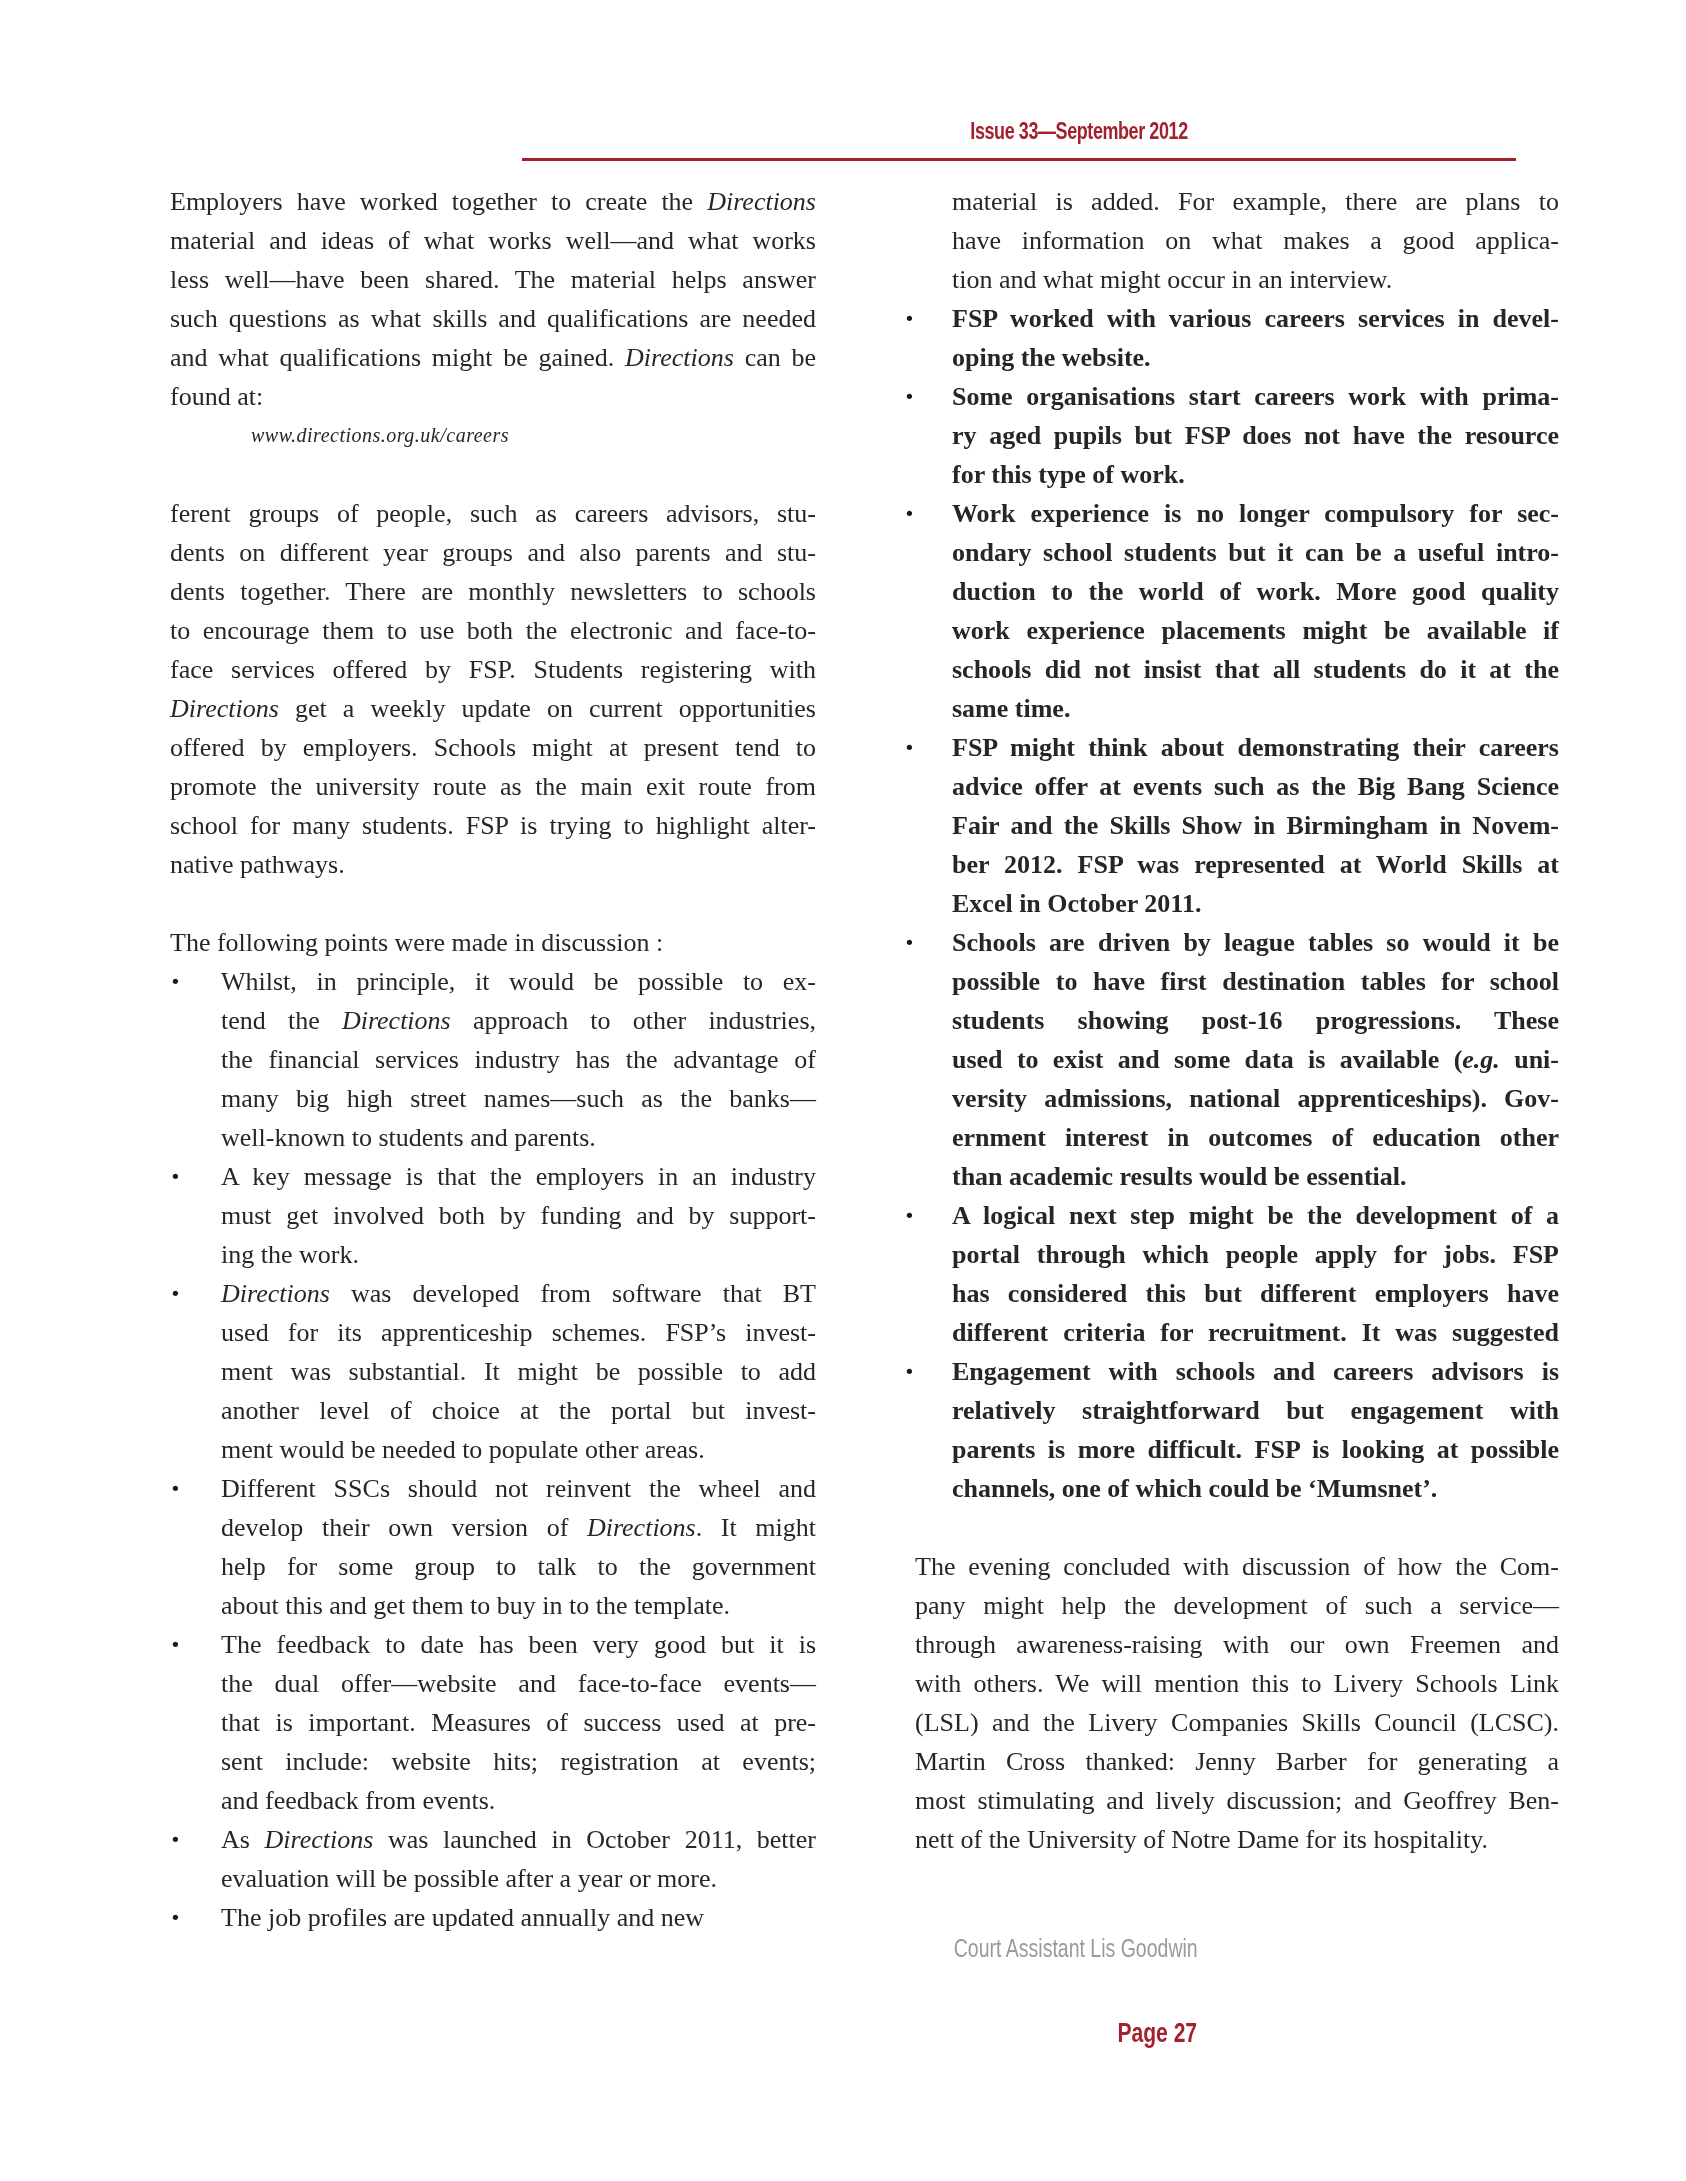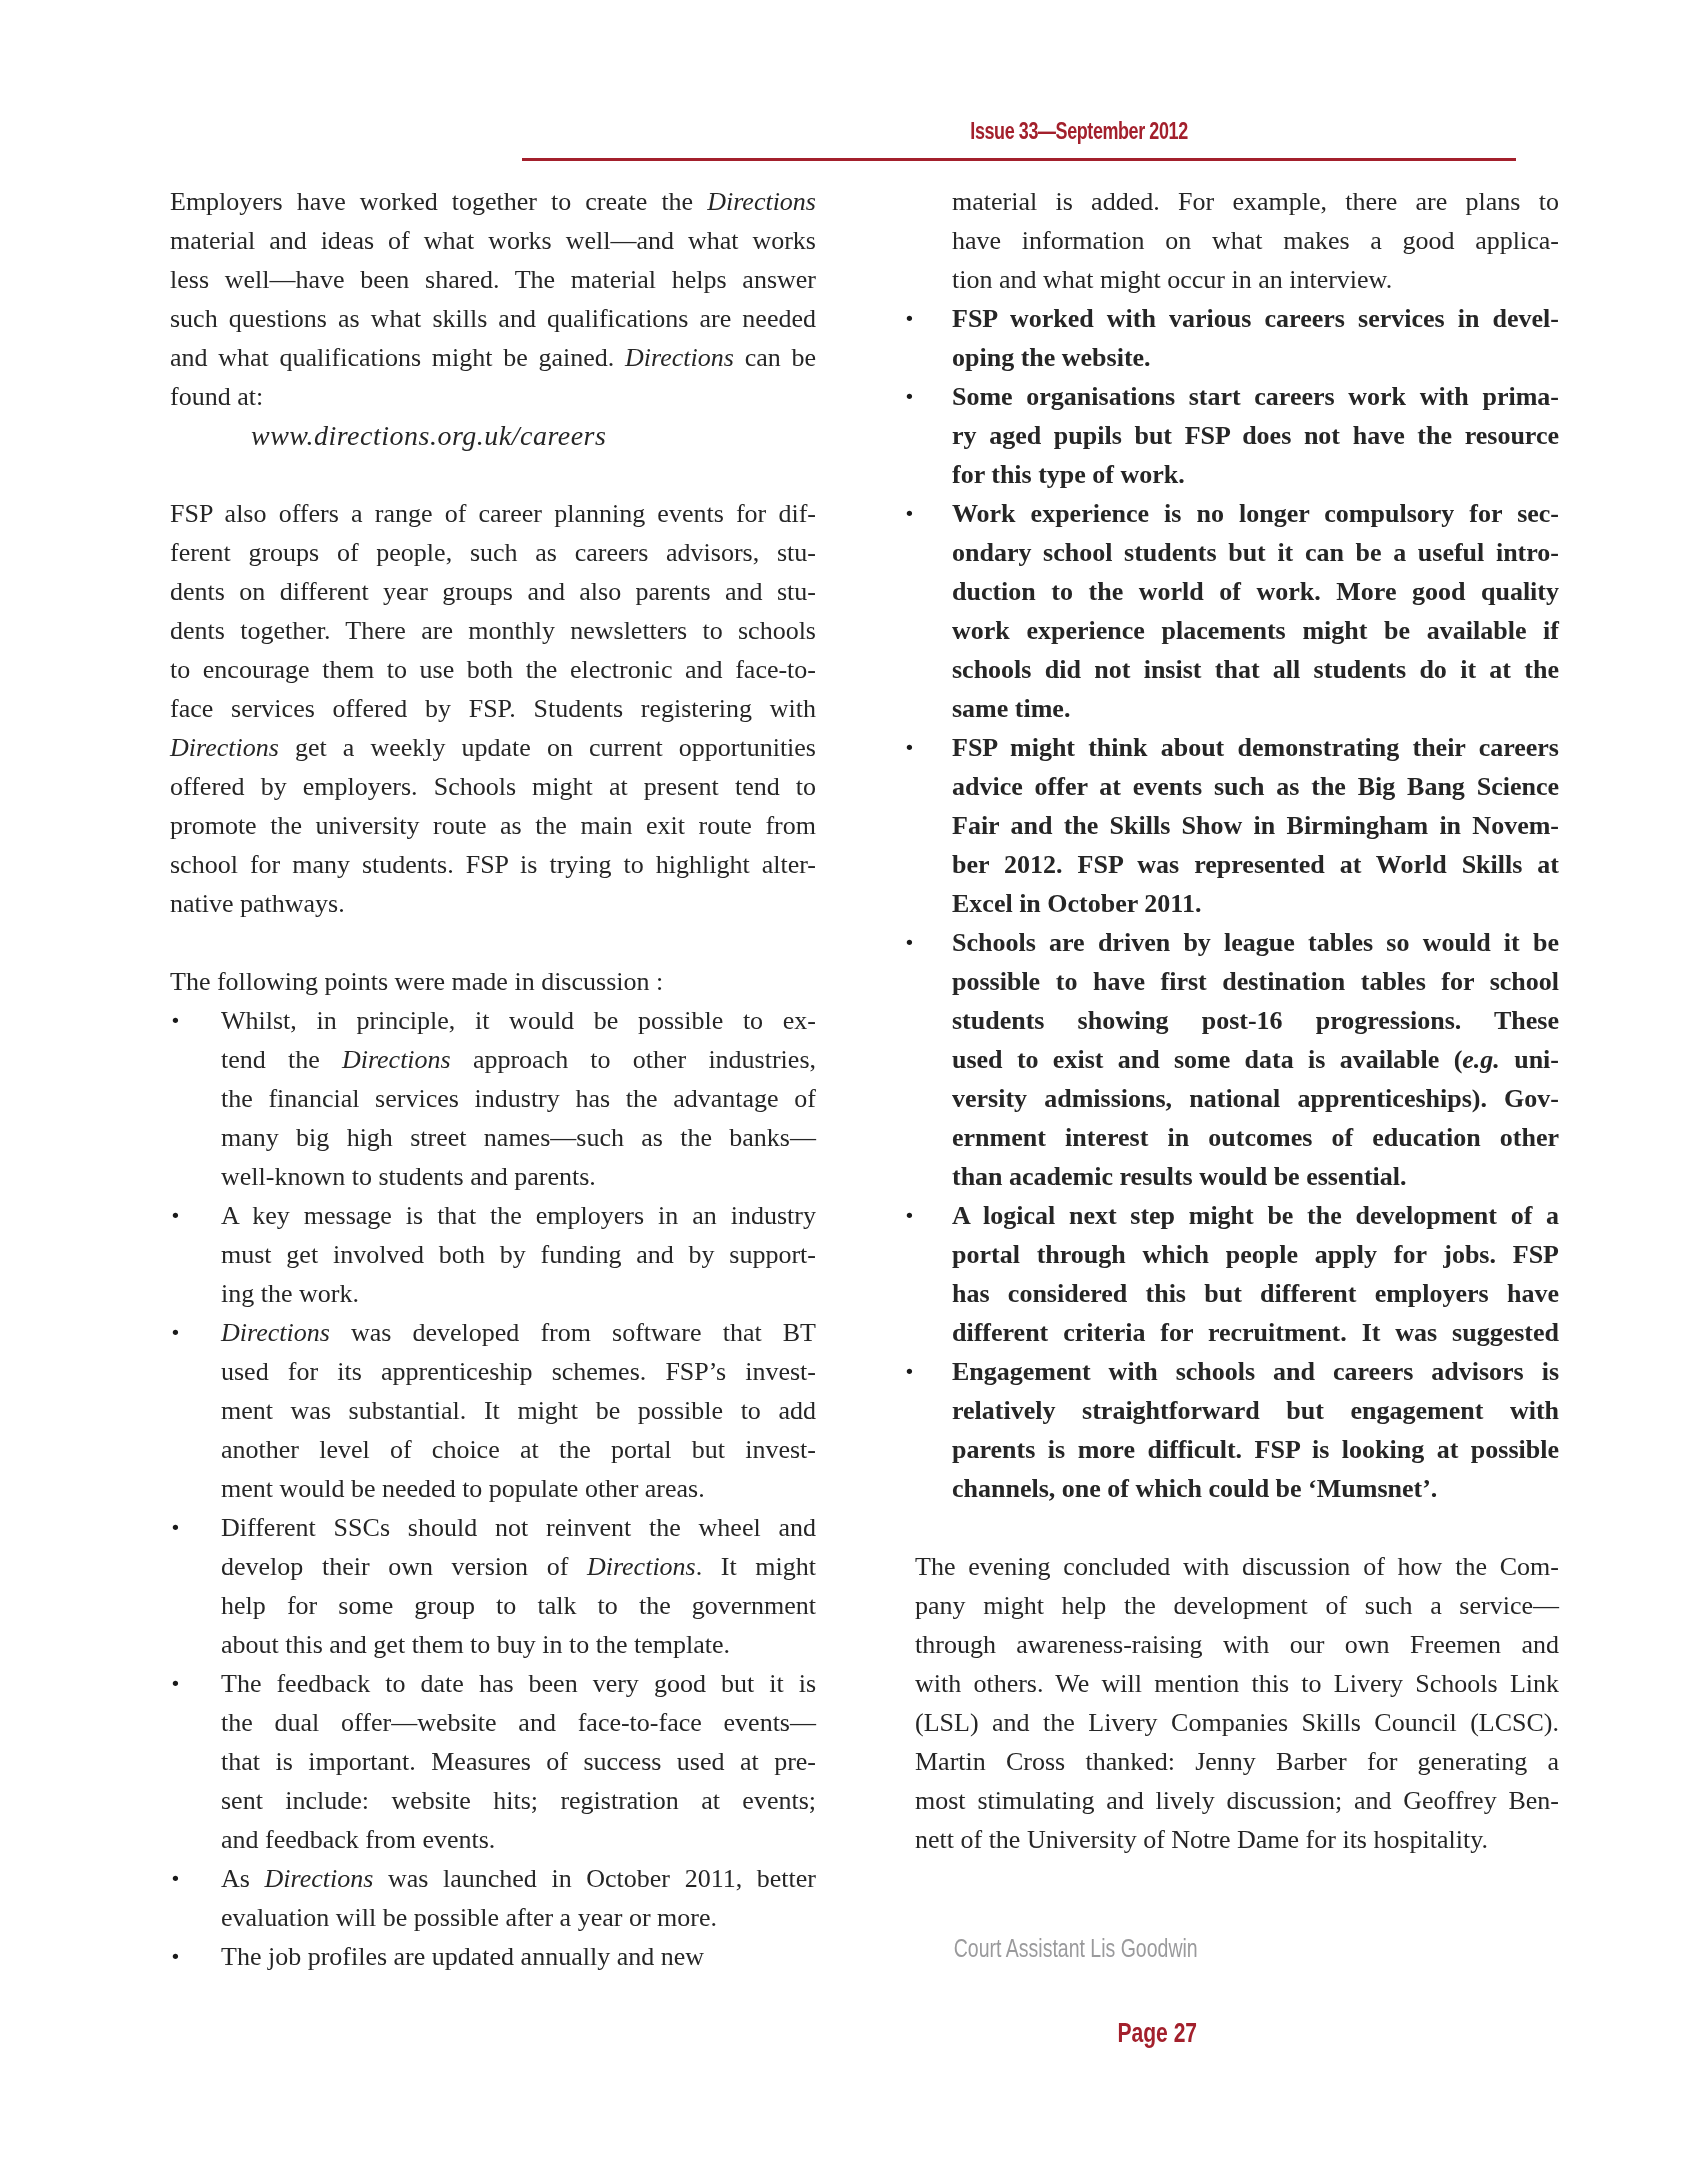--- a/index.html
+++ b/index.html
@@ -24,21 +24,21 @@
 
     .line {
       font-family: "Liberation Serif", serif;
       font-size: 26px; line-height: 39px; height: 39px;
       color: #262626; white-space: nowrap; overflow: visible;
       text-align: justify; text-align-last: justify;
     }
     .line.last { text-align-last: left; }
     .line.blank { height: 39px; }
     .line.url {
-      padding-left: 81px; font-style: italic; font-size: 28px;
+      padding-left: 81px; font-style: italic; font-size: 20px;
       text-align-last: left; letter-spacing: 0.5px;
     }
     em { font-style: italic; }
 
     .bullet-block { position: relative; }
     .bullet-dot {
       position: absolute; left: 0; top: 0;
       font-family: "DejaVu Sans", sans-serif; font-size: 18.4px; line-height: 39px;
       color: #1a1a1a;
     }
@@ -72,21 +72,20 @@
         <div class="line">Employers have worked together to create the <em>Directions</em></div>
         <div class="line">material and ideas of what works well—and what works</div>
         <div class="line">less well—have been shared. The material helps answer</div>
         <div class="line">such questions as what skills and qualifications are needed</div>
         <div class="line">and what qualifications might be gained. <em>Directions</em> can be</div>
         <div class="line last">found at:</div>
       </div>
     <div class="line url">www.directions.org.uk/careers</div>
     <div class="line blank"></div>
     <div>
-        <div class="line">FSP also offers a range of career planning events for dif-</div>
         <div class="line">ferent groups of people, such as careers advisors, stu-</div>
         <div class="line">dents on different year groups and also parents and stu-</div>
         <div class="line">dents together. There are monthly newsletters to schools</div>
         <div class="line">to encourage them to use both the electronic and face-to-</div>
         <div class="line">face services offered by FSP. Students registering with</div>
         <div class="line"><em>Directions</em> get a weekly update on current opportunities</div>
         <div class="line">offered by employers. Schools might at present tend to</div>
         <div class="line">promote the university route as the main exit route from</div>
         <div class="line">school for many students. FSP is trying to highlight alter-</div>
         <div class="line last">native pathways.</div>

